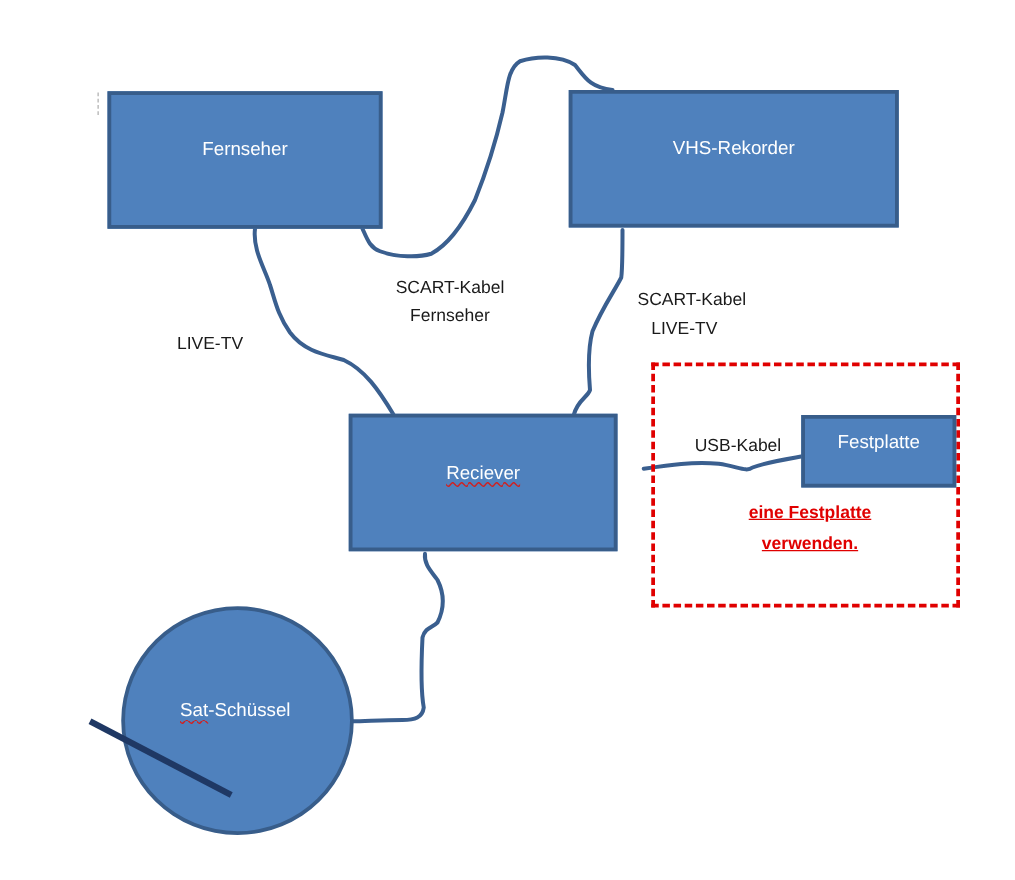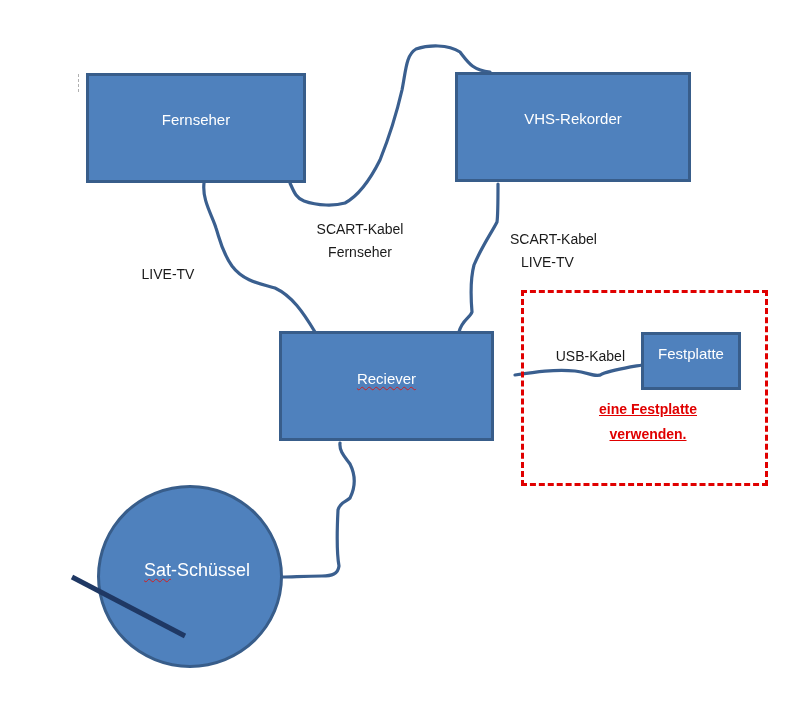--- a/index.html
+++ b/index.html
@@ -11,21 +11,21 @@
             display: flex; justify-content: center; }
     .node span { position: absolute; white-space: nowrap; }
     .label { position: absolute; font-size: 14px; color: #1a1a1a; text-align: center;
              line-height: 23px; white-space: nowrap; }
     .note { position: absolute; font-size: 14px; color: #e00000; font-weight: bold;
             text-align: center; line-height: 25px; white-space: nowrap; }
     .note div { text-decoration: underline; }
     .spell { text-decoration: underline wavy #d02020; text-decoration-thickness: 1px; text-underline-offset: 2px; }
     .dashbox { position: absolute; border: 3px dashed #e00000; box-sizing: border-box; }
     .circle { position: absolute; border-radius: 50%; background: #4f81bd;
-              border: 3px solid #385d8a; box-sizing: border-box; color: #fff; font-size: 18px; }
+              border: 3px solid #385d8a; box-sizing: border-box; color: #fff; font-size: 15px; }
     .circle span { position: absolute; white-space: nowrap; }
     .marker { position: absolute; left: 78px; top: 74px; width: 2px; height: 18px;
               border-left: 1px dashed #b0b0b0; }
   </style>
 </head>
 <body>
 
 <svg id="canvas" viewBox="0 0 812 704" width="812" height="704">
   <g fill="none" stroke="#3a5f8f" stroke-width="3.2" stroke-linecap="round" stroke-linejoin="round">
 
@@ -40,31 +40,31 @@
     <path d="M340,443 C339,452 346,458 350,464 C355,474 356,486 350,498 C346,502 340,502 338,510 C337,530 337,555 339,566 C338,574 332,576 322,576 C305,576 292,577 282,577"></path>
   </g>
 </svg>
 
 <div class="marker"></div>
 
 <div class="node" style="left:86px; top:73px; width:220px; height:110px;">
   <span style="top:35px;">Fernseher</span>
 </div>
 
-<div class="node" style="left:455px; top:72px; width:236px; height:110px;">
+<div class="node" style="left:455px; top:72px; width:264px; height:110px;">
   <span style="top:35px;">VHS-Rekorder</span>
 </div>
 
 <div class="node" style="left:279px; top:331px; width:215px; height:110px;">
   <span class="spell" style="top:36px;">Reciever</span>
 </div>
 
 <div class="dashbox" style="left:521px; top:290px; width:247px; height:196px;"></div>
 
-<div class="node" style="left:641px; top:332px; width:100px; height:58px;">
+<div class="node" style="left:641px; top:332px; width:124px; height:58px;">
   <span style="top:10px;">Festplatte</span>
 </div>
 
 <div class="circle" style="left:97px; top:485px; width:186px; height:183px;">
   <span style="left:44px; top:72px;"><span class="spell" style="position:static;">Sat</span><span style="position:static;">-Schüssel</span></span>
 </div>
 
 <svg style="position:absolute;left:0;top:0;" width="812" height="704">
   <line x1="72" y1="577" x2="185" y2="636" stroke="#1f3864" stroke-width="5" stroke-linecap="butt"></line>
 </svg>

